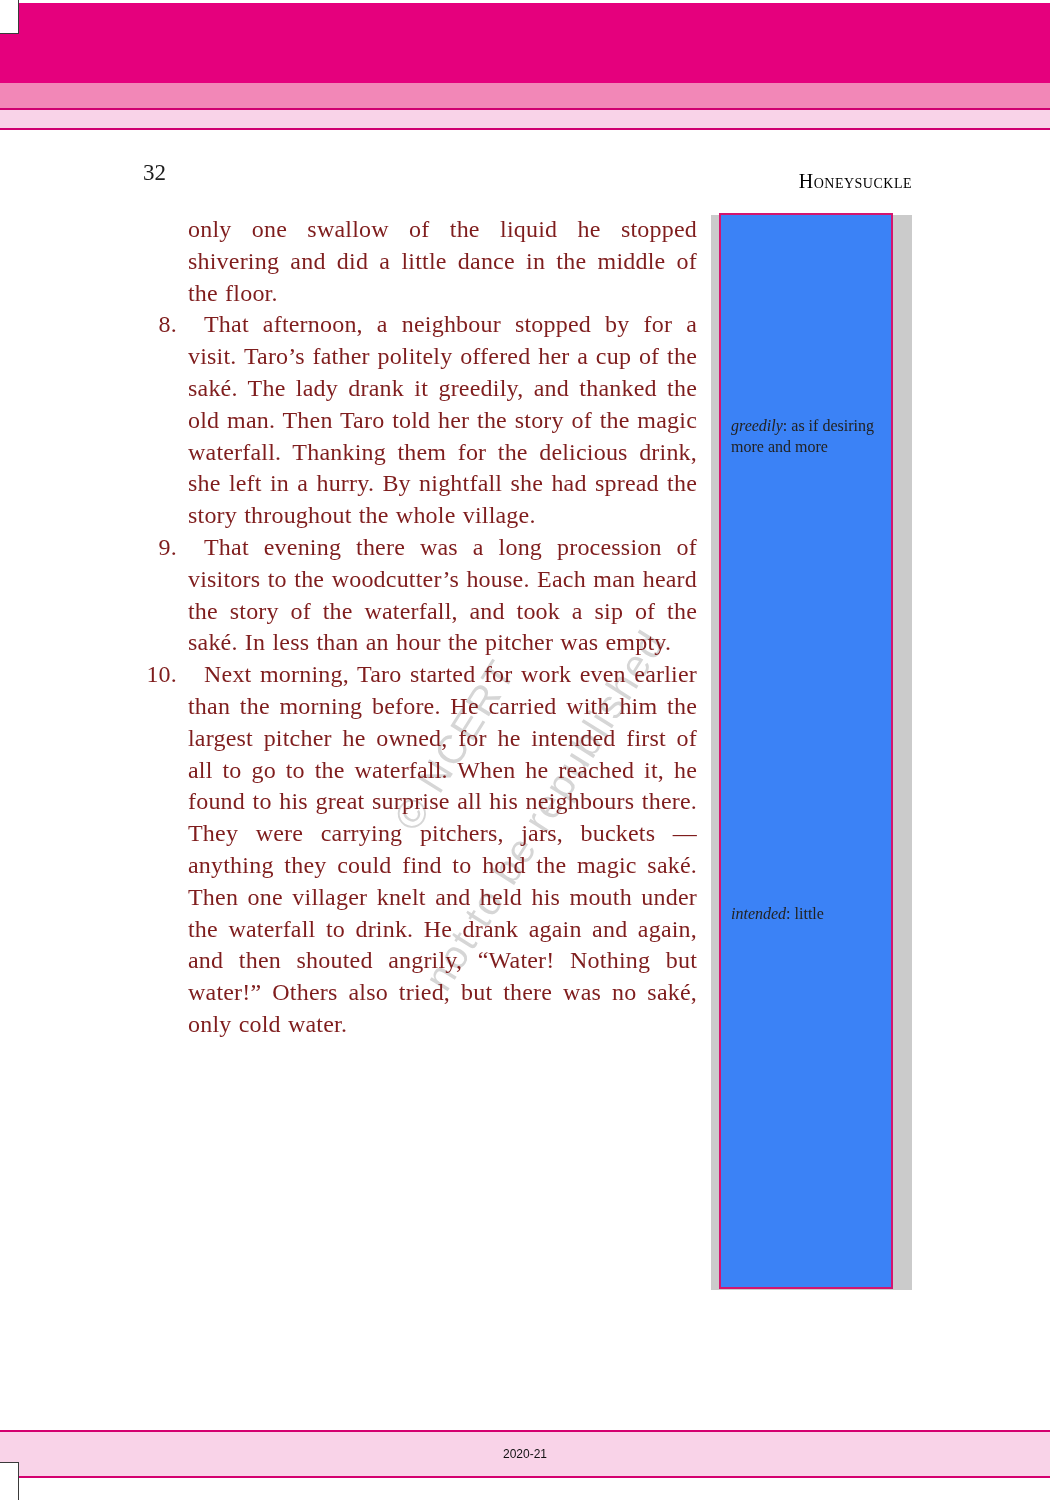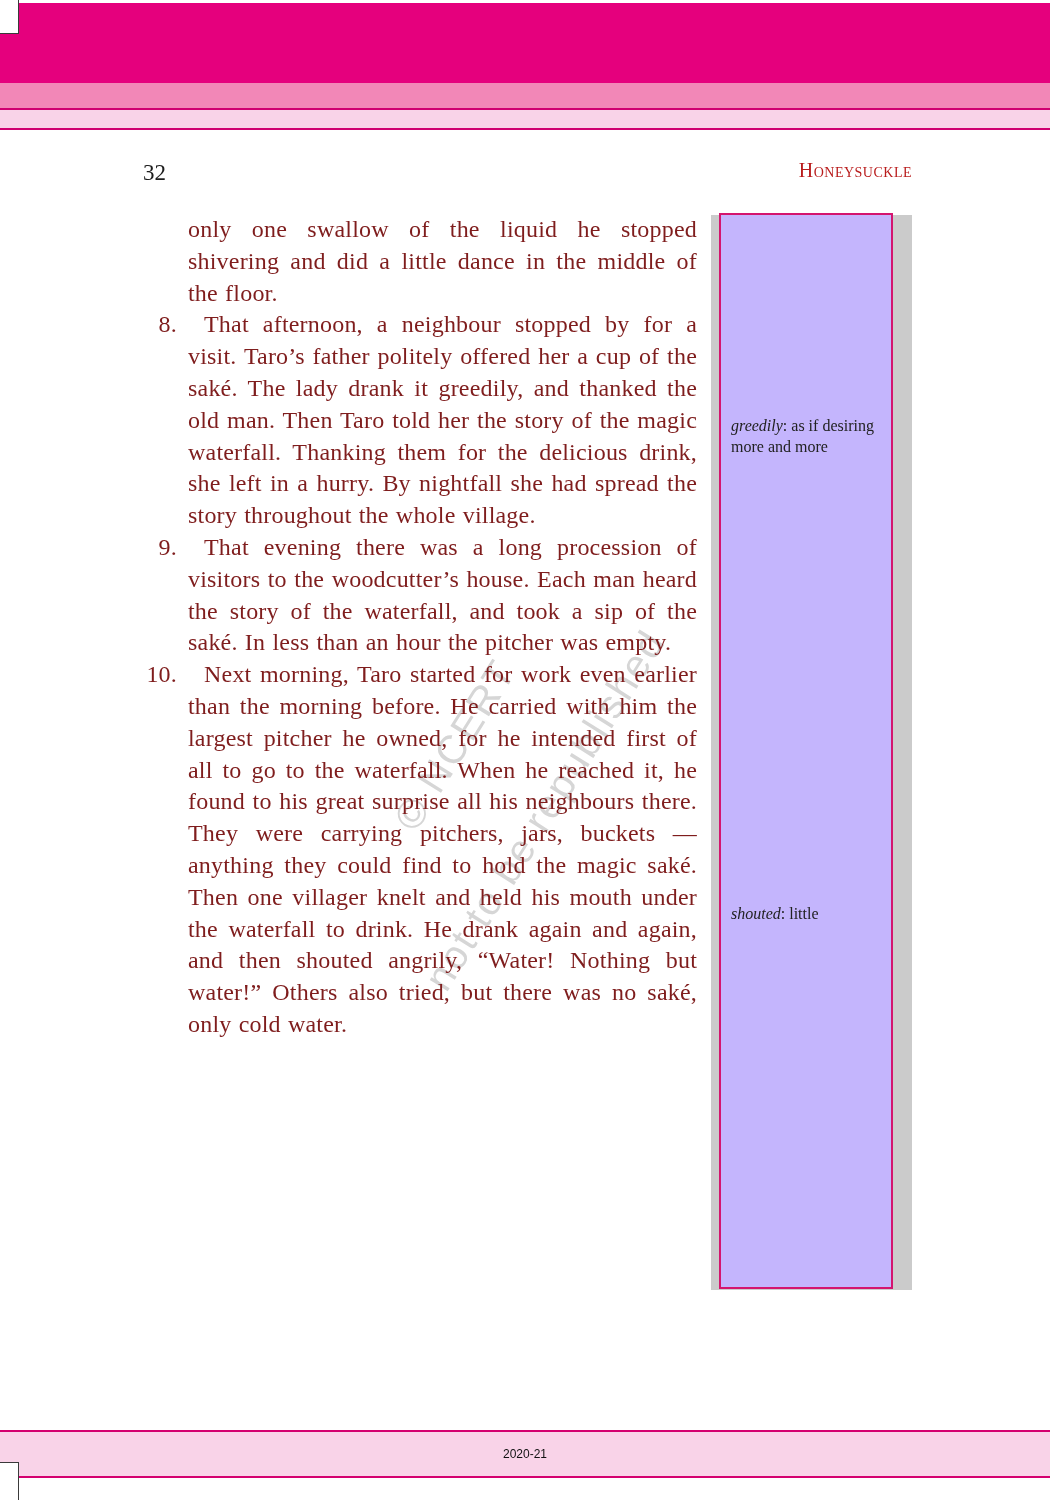--- a/index.html
+++ b/index.html
@@ -25,22 +25,22 @@
   .notch-bl{
     position:absolute;left:0;top:1462px;width:18px;height:38px;
     background:#ffffff;border-right:1px solid #3a3a3a;border-top:1px solid #3a3a3a;
   }
   
   .page-number{
     position:absolute;left:143px;top:160px;
     font-size:23px;color:#1d1d1d;
   }
   .book-title{
-    position:absolute;right:138px;top:159px;
-    font-size:20px;color:#b91c1c;
+    position:absolute;right:138px;top:170px;
+    font-size:20px;color:#000000;
     font-variant:small-caps;letter-spacing:0.5px;
   }
   
   .watermark span{
     position:absolute;
     font-family:"Liberation Sans", sans-serif;
     color:#d6d6d6;
     white-space:nowrap;
     font-size:40px;
     letter-spacing:2px;
@@ -65,21 +65,21 @@
     text-align:right;text-indent:0;
   }
   
   .gloss-shadow{
     position:absolute;left:711px;top:215px;width:201px;height:1075px;
     background:#cbcbcb;
   }
   .gloss-box{
     position:absolute;left:719px;top:213px;width:174px;height:1076px;
     box-sizing:border-box;
-    background:#c4b5fd;border:2px solid #d4156e;
+    background:#3b82f6;border:2px solid #d4156e;
   }
   .gloss-entry{
     position:absolute;left:0;right:0;
     padding:0 10px;margin:0;
     font-size:16px;line-height:21px;color:#222222;
   }
   .gloss-entry .term{font-style:italic;}
   .entry-0{top:200px;}
   .entry-1{top:688px;}
   
@@ -110,21 +110,21 @@
   <div class="book-title">Honeysuckle</div>
 
   <div class="watermark">
     <span class="wm1">© NCERT</span>
     <span class="wm2">not to be republished</span>
   </div>
 
   <div class="gloss-shadow"></div>
   <div class="gloss-box">
     <p class="gloss-entry entry-0"><span class="term">greedily</span><span>: as if desiring more and more</span></p>
-    <p class="gloss-entry entry-1"><span class="term">shouted</span><span>: little</span></p>
+    <p class="gloss-entry entry-1"><span class="term">intended</span><span>: little</span></p>
   </div>
 
   <div class="story">
     <p class="para"><span>only one swallow of the liquid he stopped shivering and did a little dance in the middle of the floor.</span></p>
     <p class="para numbered"><span class="num">8.</span><span>That afternoon, a neighbour stopped by for a visit. Taro’s father politely offered her a cup of the saké. The lady drank it greedily, and thanked the old man. Then Taro told her the story of the magic waterfall. Thanking them for the delicious drink, she left in a hurry. By nightfall she had spread the story throughout the whole village.</span></p>
     <p class="para numbered"><span class="num">9.</span><span>That evening there was a long procession of visitors to the woodcutter’s house. Each man heard the story of the waterfall, and took a sip of the saké. In less than an hour the pitcher was empty.</span></p>
     <p class="para numbered"><span class="num">10.</span><span>Next morning, Taro started for work even earlier than the morning before. He carried with him the largest pitcher he owned, for he intended first of all to go to the waterfall. When he reached it, he found to his great surprise all his neighbours there. They were carrying pitchers, jars, buckets — anything they could find to hold the magic saké. Then one villager knelt and held his mouth under the waterfall to drink. He drank again and again, and then shouted angrily, “Water! Nothing but water!” Others also tried, but there was no saké, only cold water.</span></p>
   </div>
 
   <div class="footer-bar">

